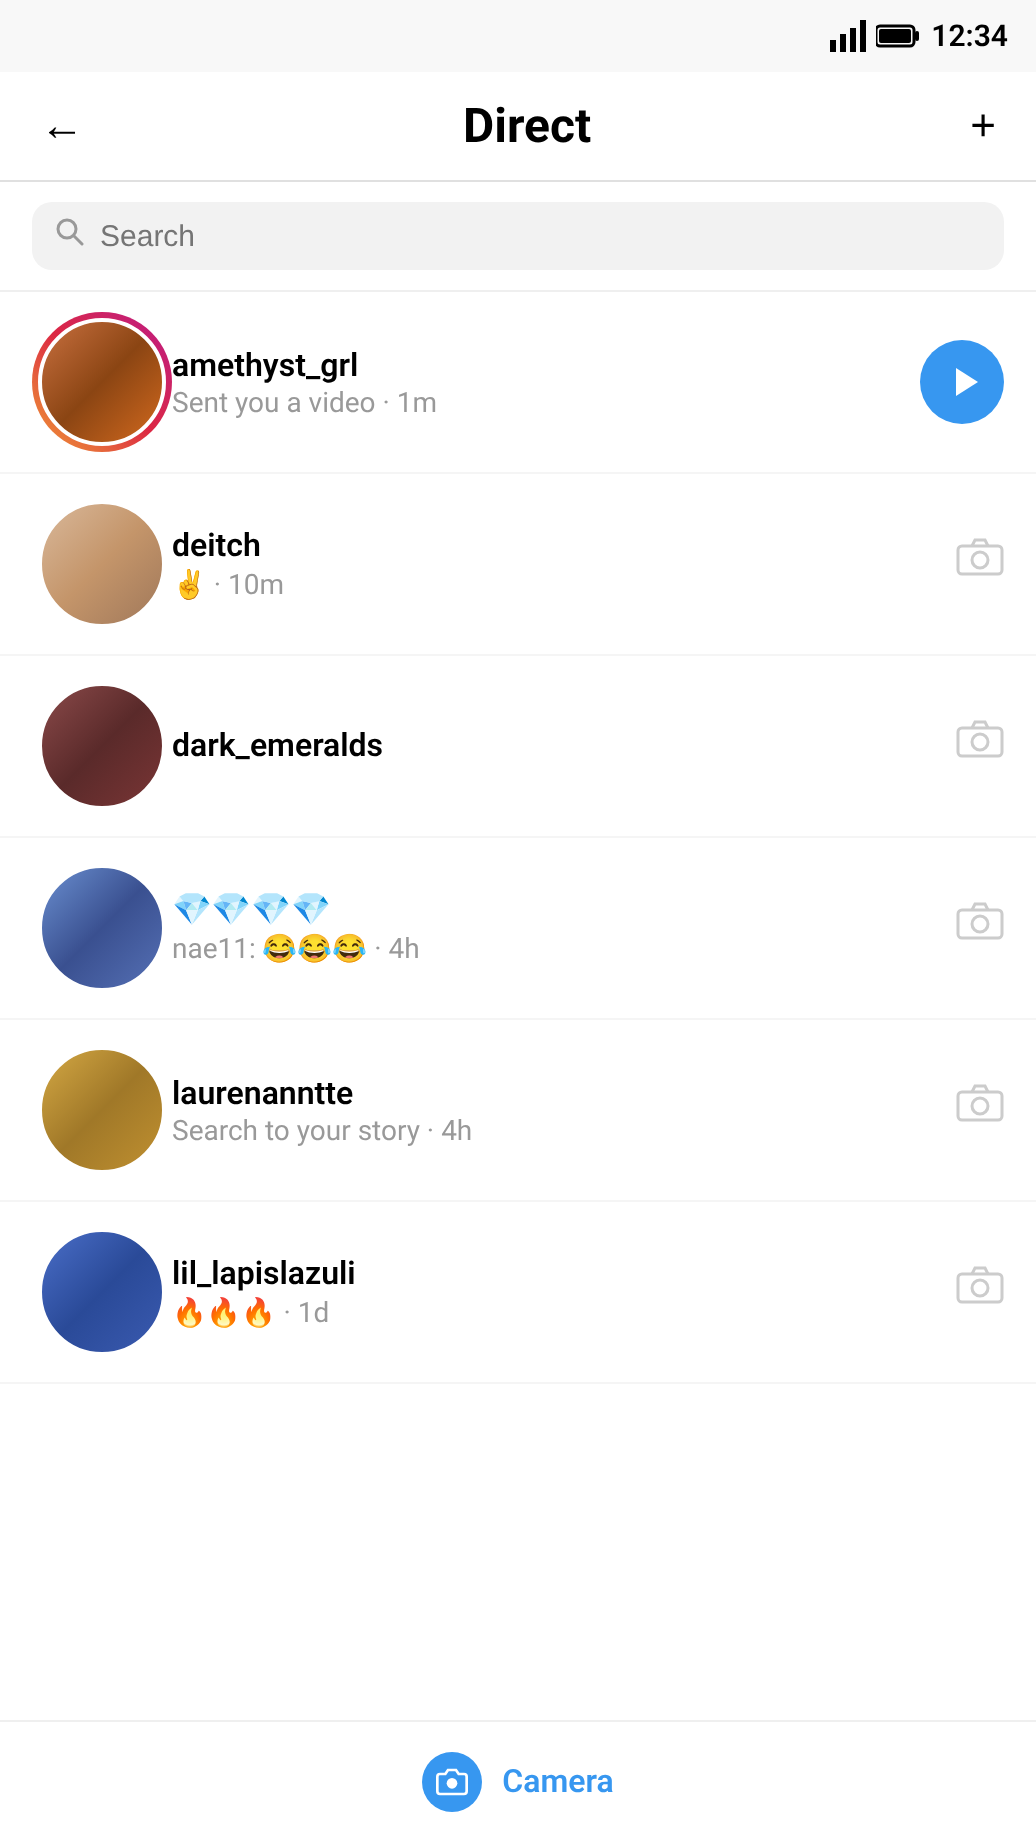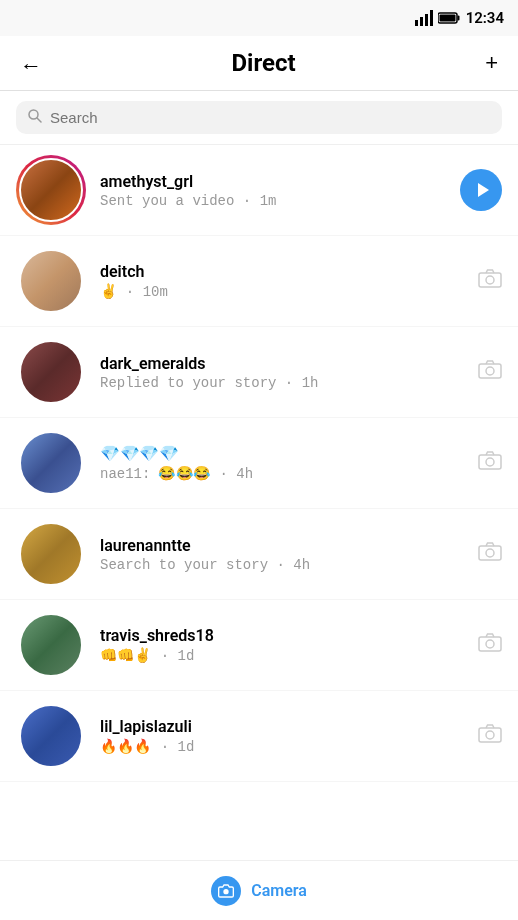--- a/index.html
+++ b/index.html
@@ -85,21 +85,20 @@
 
     
     .conv-list {
       list-style: none;
     }
     .conv-item {
       display: flex;
       align-items: center;
       padding: 10px 16px;
       border-bottom: 1px solid #f5f5f5;
-      gap: 14px;
       cursor: pointer;
     }
     .avatar-wrap {
       position: relative;
       flex-shrink: 0;
     }
     
     .avatar-ring {
       width: 70px;
       height: 70px;
@@ -135,21 +134,20 @@
       font-weight: 600;
       color: #000;
       margin-bottom: 2px;
     }
     .conv-preview {
       font-size: 14px;
       color: #999;
       white-space: nowrap;
       overflow: hidden;
       text-overflow: ellipsis;
-      font-family: Liberation Mono, monospace;
     }
     .conv-action {
       flex-shrink: 0;
       display: flex;
       align-items: center;
       justify-content: center;
     }
     .play-btn {
       width: 42px;
       height: 42px;
@@ -285,21 +283,20 @@
       </div>
     </li>
     <li class="conv-item">
       <div class="avatar-wrap">
         <div class="avatar-ring none">
           <div class="avatar-inner" style="width: 100%; height: 100%; border-radius: 50%; background: linear-gradient(135deg, rgb(139, 74, 74) 0%, rgb(90, 42, 42) 50%, rgb(122, 53, 53) 100%); display: flex; align-items: center; justify-content: center; font-size: 22px; font-weight: bold; color: rgba(255, 255, 255, 0.9); overflow: hidden;"></div>
         </div>
       </div>
       <div class="conv-info">
         <div class="conv-name">dark_emeralds</div>
-        <div class="conv-preview">Replied to your story · 1h</div>
       </div>
       <div class="conv-action">
         <span class="camera-icon"><svg width="24" height="20" viewBox="0 0 24 20" fill="none">
       <rect x="1" y="4" width="22" height="14" rx="2" stroke="#ccc" stroke-width="1.5"></rect>
       <circle cx="12" cy="11" r="4" stroke="#ccc" stroke-width="1.5"></circle>
       <path d="M8 4l1.5-3h5L16 4" stroke="#ccc" stroke-width="1.5"></path>
     </svg></span>
       </div>
     </li>
     <li class="conv-item">
@@ -322,38 +319,20 @@
     </li>
     <li class="conv-item">
       <div class="avatar-wrap">
         <div class="avatar-ring none">
           <div class="avatar-inner" style="width: 100%; height: 100%; border-radius: 50%; background: linear-gradient(135deg, rgb(212, 168, 68) 0%, rgb(160, 120, 40) 50%, rgb(192, 144, 48) 100%); display: flex; align-items: center; justify-content: center; font-size: 22px; font-weight: bold; color: rgba(255, 255, 255, 0.9); overflow: hidden;"></div>
         </div>
       </div>
       <div class="conv-info">
         <div class="conv-name">laurenanntte</div>
         <div class="conv-preview">Search to your story · 4h</div>
-      </div>
-      <div class="conv-action">
-        <span class="camera-icon"><svg width="24" height="20" viewBox="0 0 24 20" fill="none">
-      <rect x="1" y="4" width="22" height="14" rx="2" stroke="#ccc" stroke-width="1.5"></rect>
-      <circle cx="12" cy="11" r="4" stroke="#ccc" stroke-width="1.5"></circle>
-      <path d="M8 4l1.5-3h5L16 4" stroke="#ccc" stroke-width="1.5"></path>
-    </svg></span>
-      </div>
-    </li>
-    <li class="conv-item">
-      <div class="avatar-wrap">
-        <div class="avatar-ring none">
-          <div class="avatar-inner" style="width: 100%; height: 100%; border-radius: 50%; background: linear-gradient(135deg, rgb(106, 154, 116) 0%, rgb(58, 106, 68) 50%, rgb(90, 128, 96) 100%); display: flex; align-items: center; justify-content: center; font-size: 22px; font-weight: bold; color: rgba(255, 255, 255, 0.9); overflow: hidden;"></div>
-        </div>
-      </div>
-      <div class="conv-info">
-        <div class="conv-name">travis_shreds18</div>
-        <div class="conv-preview">👊👊✌️  · 1d</div>
       </div>
       <div class="conv-action">
         <span class="camera-icon"><svg width="24" height="20" viewBox="0 0 24 20" fill="none">
       <rect x="1" y="4" width="22" height="14" rx="2" stroke="#ccc" stroke-width="1.5"></rect>
       <circle cx="12" cy="11" r="4" stroke="#ccc" stroke-width="1.5"></circle>
       <path d="M8 4l1.5-3h5L16 4" stroke="#ccc" stroke-width="1.5"></path>
     </svg></span>
       </div>
     </li>
     <li class="conv-item">

